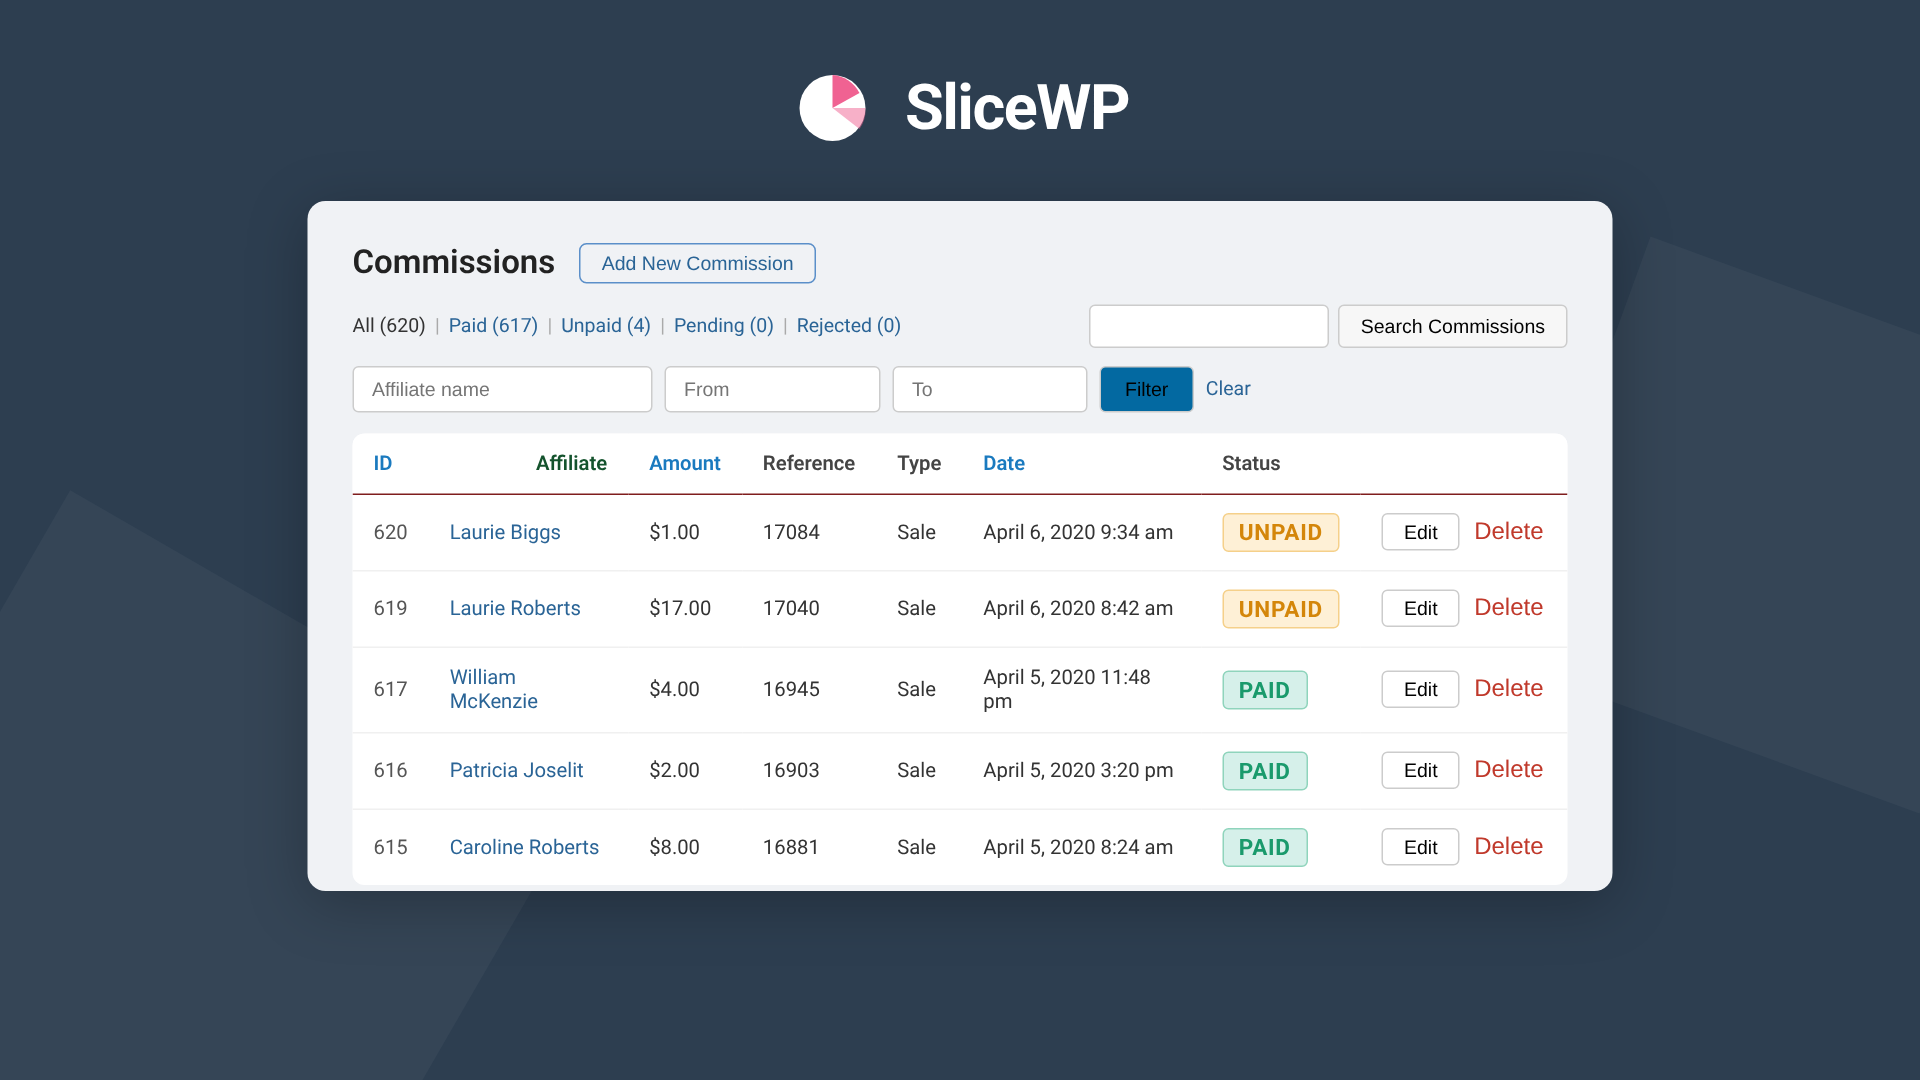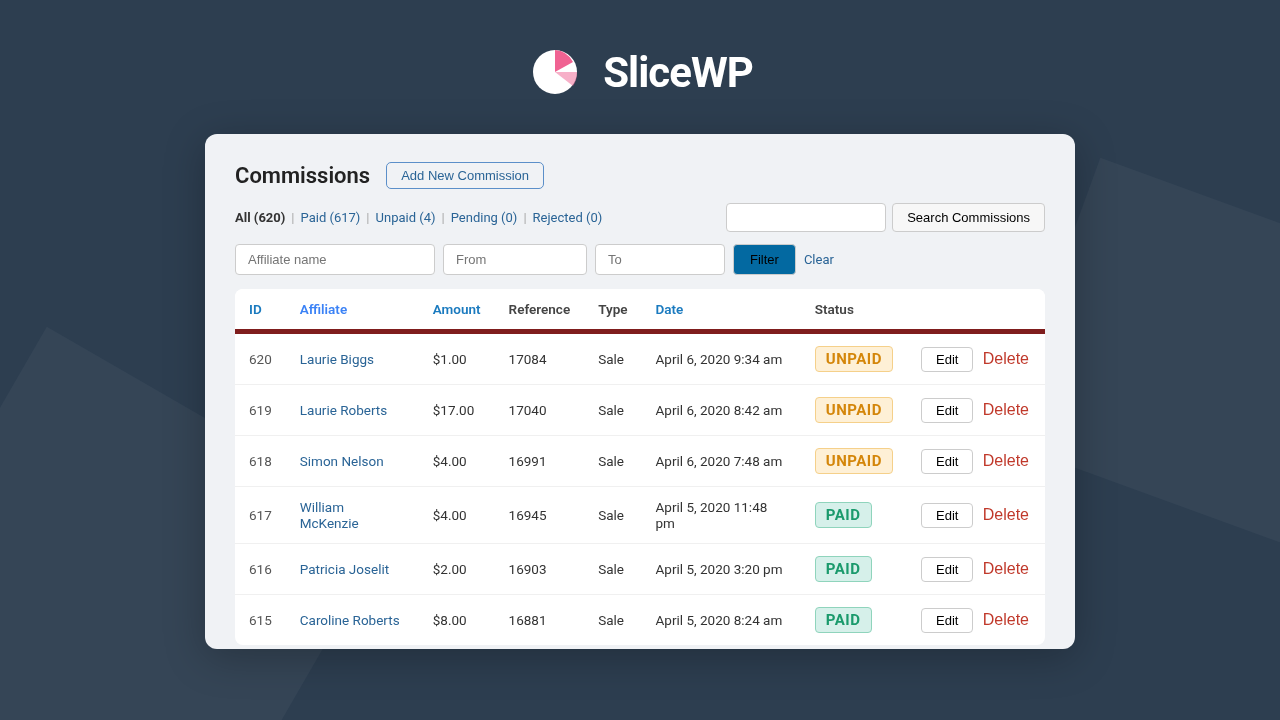--- a/index.html
+++ b/index.html
@@ -100,21 +100,21 @@
       color: #555;
       flex-wrap: wrap;
     }
     .filter-link {
       color: #2a6496;
       text-decoration: none;
       cursor: pointer;
     }
     .filter-link.active {
       color: #333;
-      font-weight: 700;
+      font-weight: 400;
       text-decoration: none;
     }
     .filter-separator { color: #aaa; margin: 0 2px; }
     .search-area {
       display: flex;
       align-items: center;
       gap: 6px;
     }
     .search-input {
       border: 1px solid #ccc;
@@ -200,21 +200,21 @@
       background: #fff;
       border-radius: 8px;
       overflow: hidden;
     }
     table {
       width: 100%;
       border-collapse: collapse;
       font-size: 13.5px;
     }
     thead tr {
-      border-bottom: 5px solid #7f1d1d;
+      border-bottom: 1px solid #7f1d1d;
     }
     thead th {
       padding: 12px 14px;
       text-align: left;
       font-weight: 600;
       color: #1a7abf;
       background: #fff;
     }
     thead th.no-link {
       color: #444;
@@ -322,21 +322,21 @@
     <button class="filter-btn">Filter</button>
     <a class="clear-link">Clear</a>
   </div>
 
 
   <div class="table-wrapper">
     <table>
       <thead>
         <tr>
           <th style="color:#1a7abf; width:50px;">ID</th>
-          <th style="color:#3b82f6;">Affiliate</th>
+          <th style="color:#14532d;text-align:right;">Affiliate</th>
           <th style="color:#1a7abf;">Amount</th>
           <th class="no-link">Reference</th>
           <th class="no-link">Type</th>
           <th style="color:#1a7abf;">Date</th>
           <th class="no-link">Status</th>
           <th></th>
         </tr>
       </thead>
       <tbody id="table-body">
       <tr>
@@ -363,35 +363,20 @@
     <td>April 6, 2020 8:42 am</td>
     <td class="status-cell">
       <span class="badge badge-unpaid">UNPAID</span>
     </td>
     <td class="actions-cell">
       <button class="action-btn">Edit</button>
       <button class="delete-btn">Delete</button>
     </td>
   </tr>
           <tr>
-    <td style="color:#555;">618</td>
-    <td><a class="affiliate-link" href="#">Simon Nelson</a></td>
-    <td>$4.00</td>
-    <td>16991</td>
-    <td>Sale</td>
-    <td>April 6, 2020 7:48 am</td>
-    <td class="status-cell">
-      <span class="badge badge-unpaid">UNPAID</span>
-    </td>
-    <td class="actions-cell">
-      <button class="action-btn">Edit</button>
-      <button class="delete-btn">Delete</button>
-    </td>
-  </tr>
-          <tr>
     <td style="color:#555;">617</td>
     <td><a class="affiliate-link" href="#">William McKenzie</a></td>
     <td>$4.00</td>
     <td>16945</td>
     <td>Sale</td>
     <td>April 5, 2020 11:48 pm</td>
     <td class="status-cell">
       <span class="badge badge-paid">PAID</span>
     </td>
     <td class="actions-cell">

